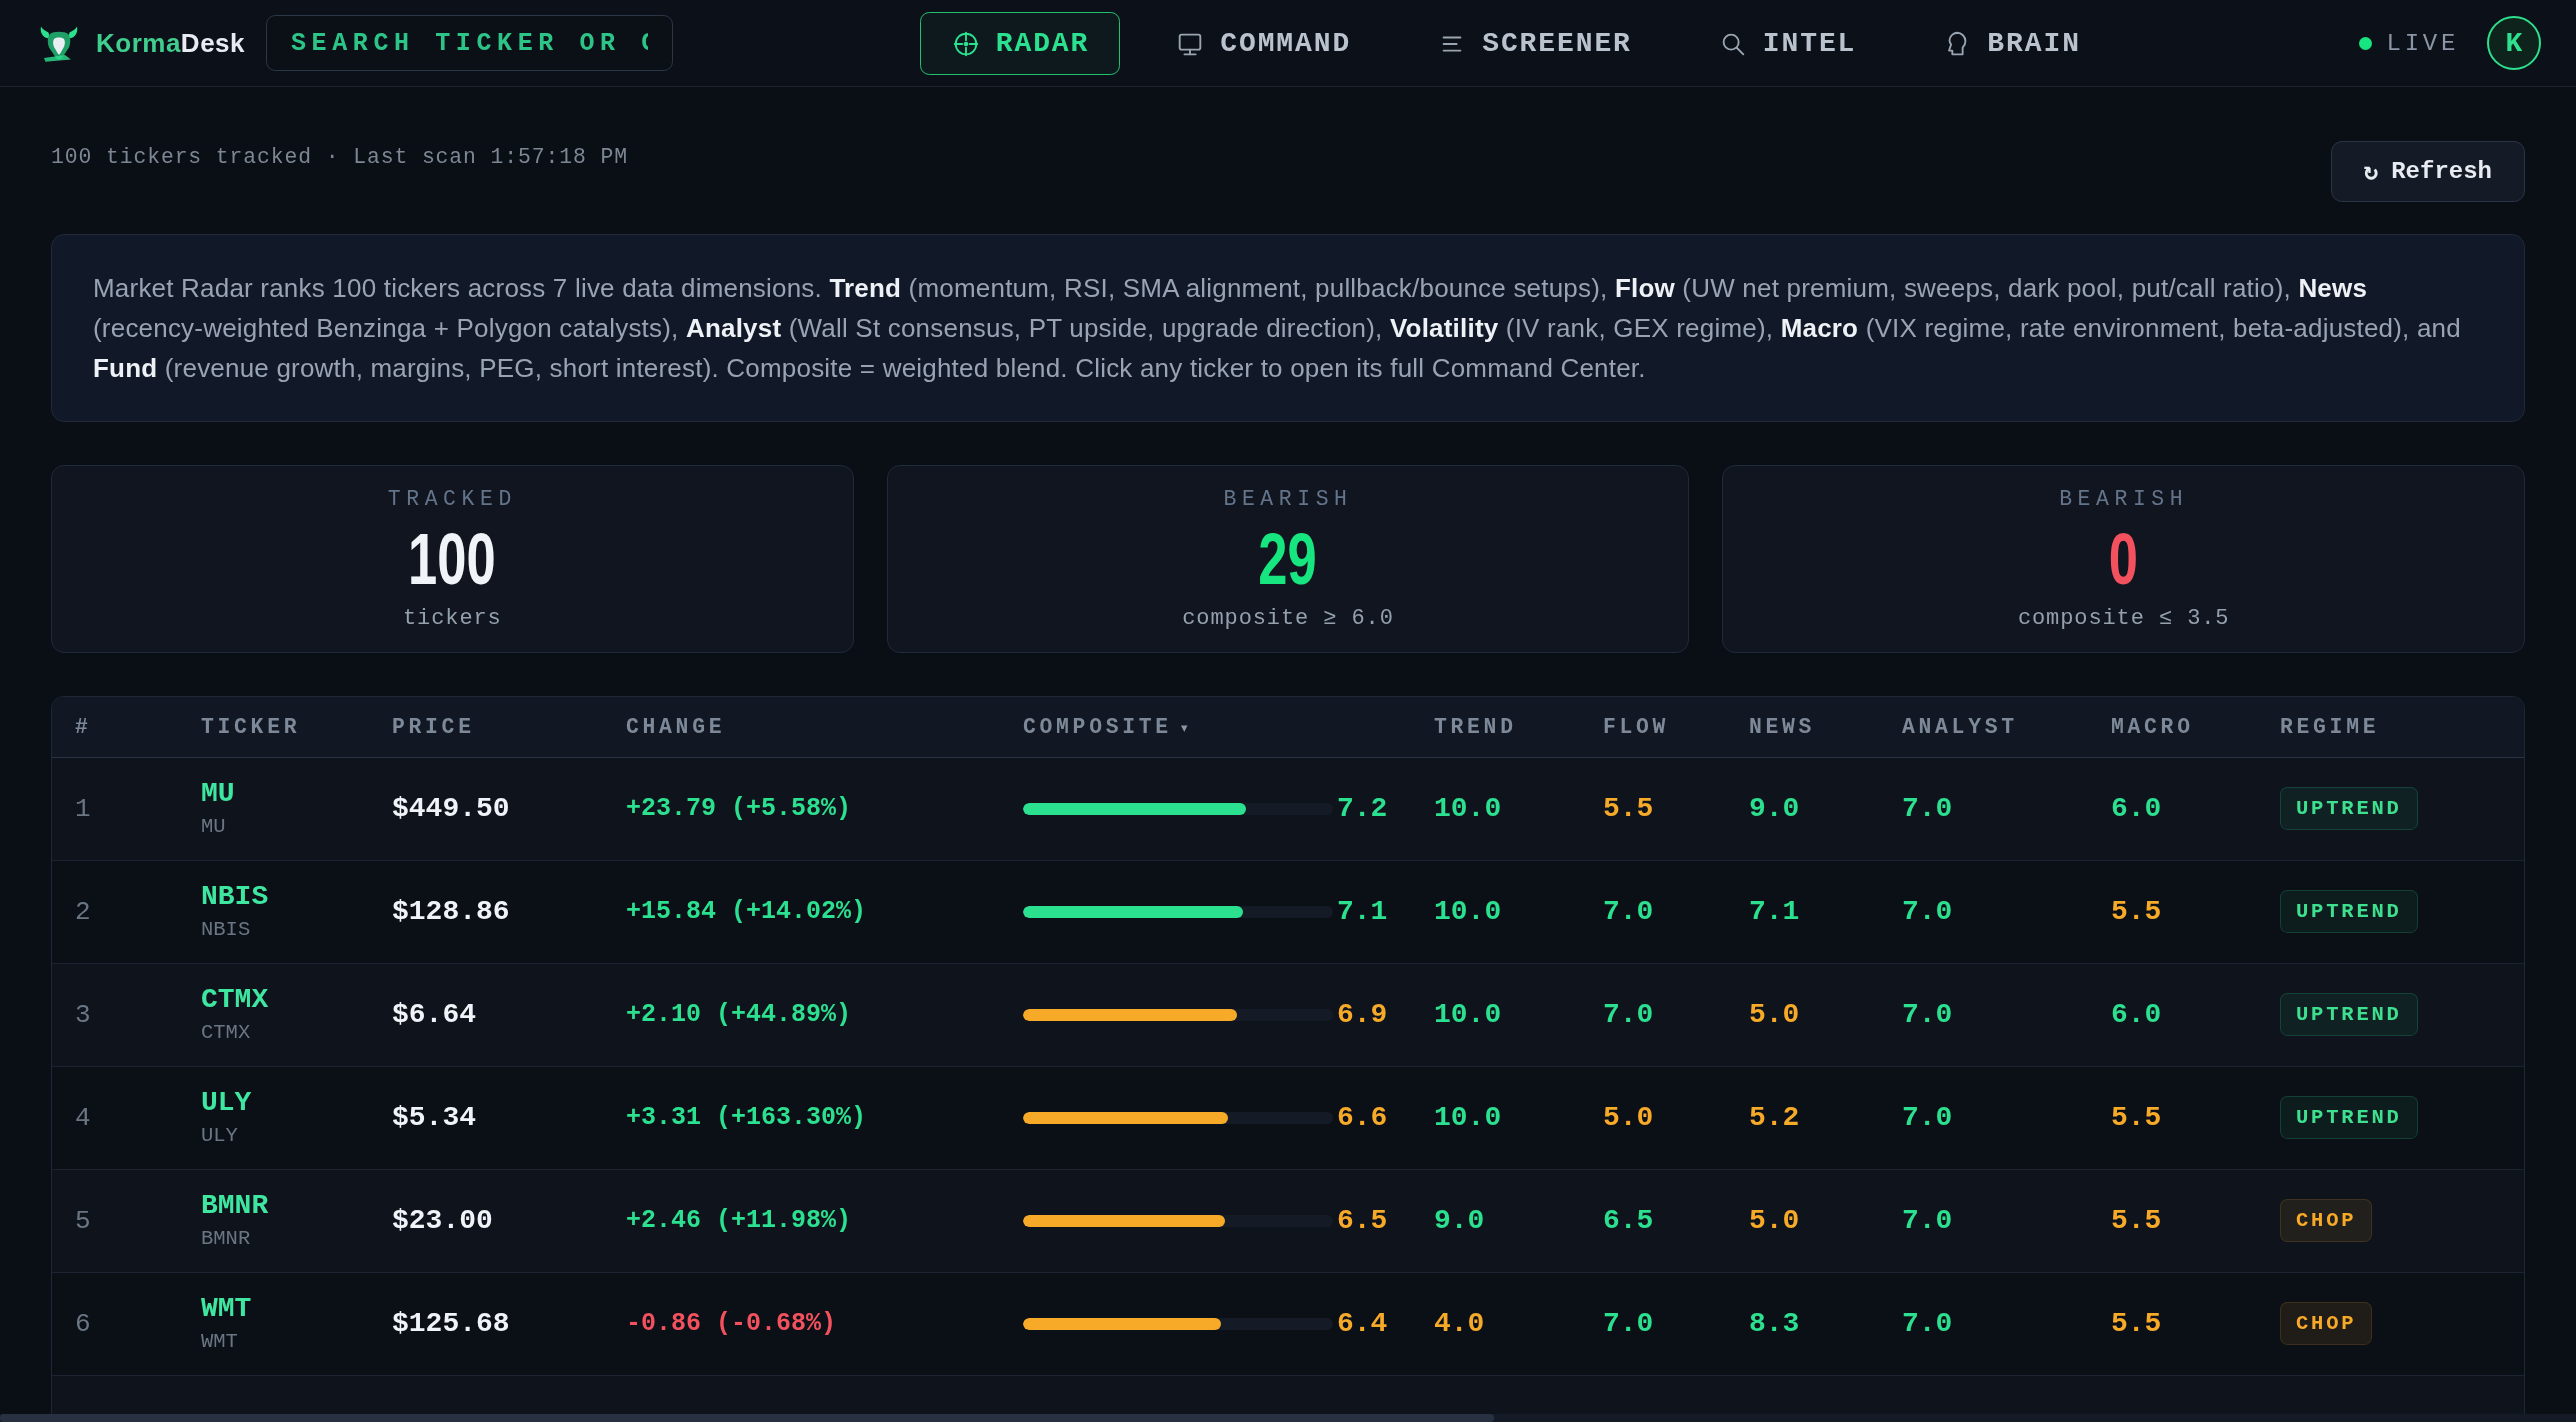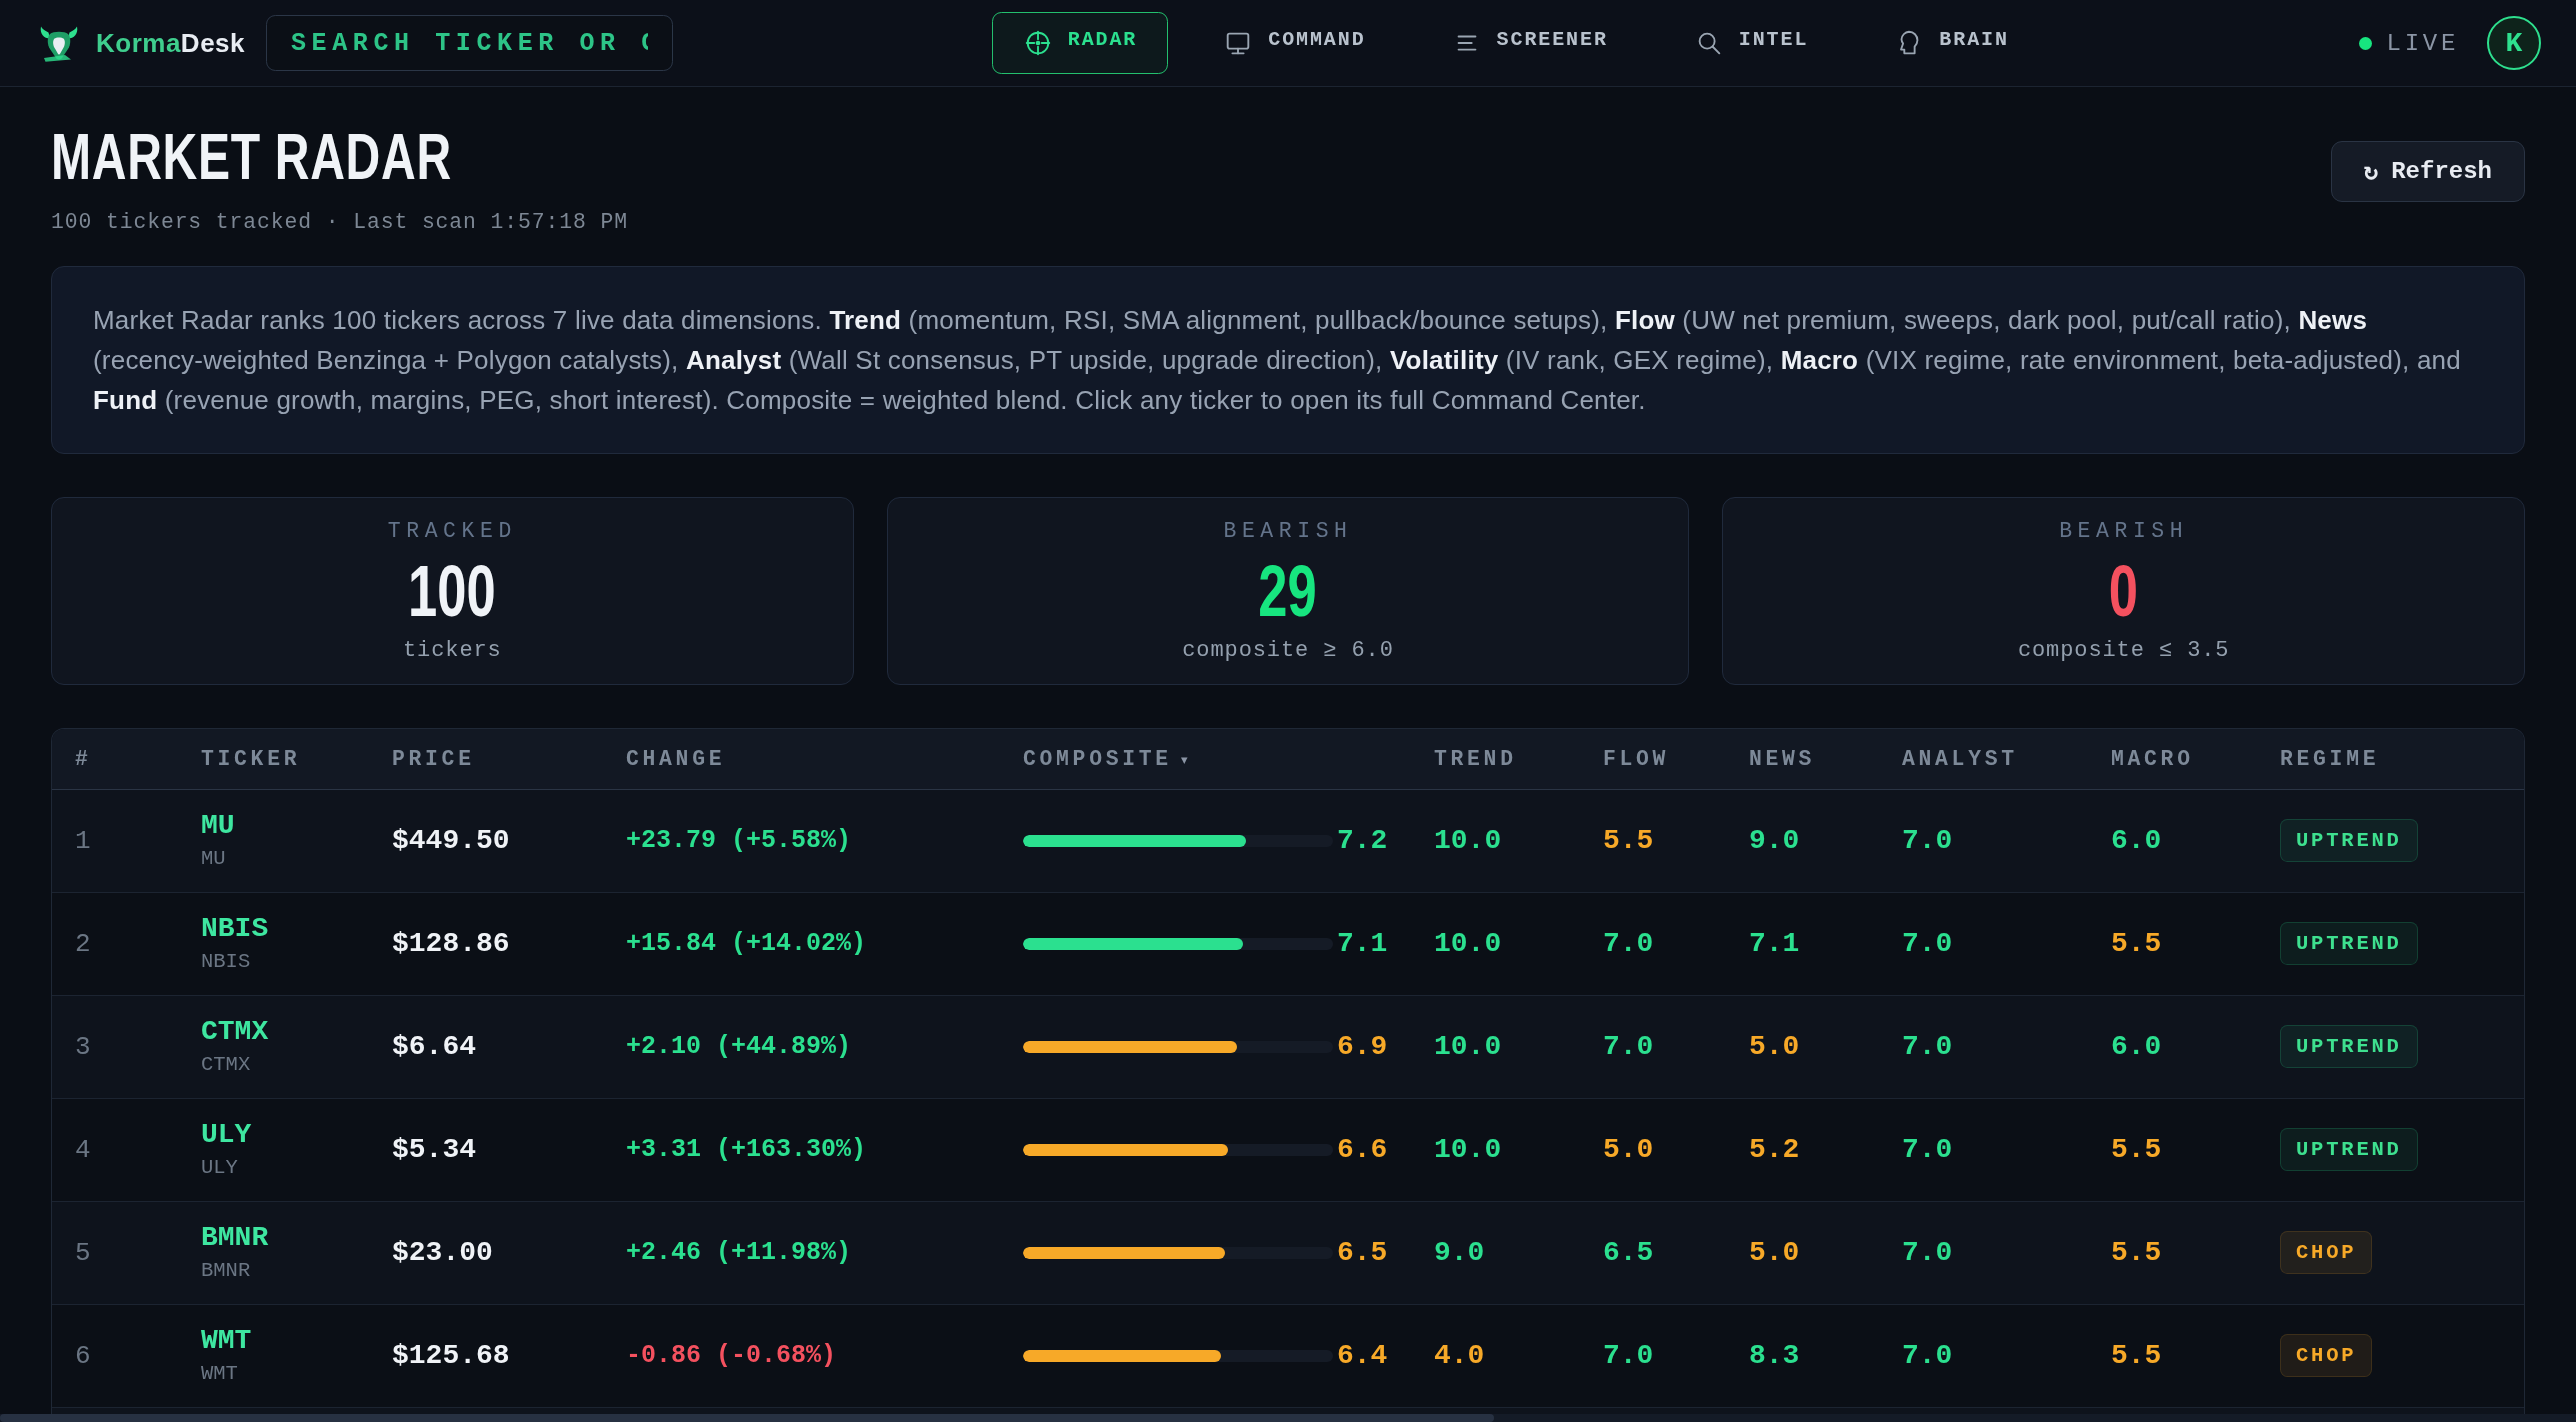--- a/index.html
+++ b/index.html
@@ -17,21 +17,21 @@
   
   .topnav{height:87px;background:var(--nav-bg);border-bottom:0.9px solid var(--border-soft);
     display:flex;align-items:center;padding:0 35px;gap:21px}
   .brand{display:flex;align-items:center;gap:13px;cursor:pointer}
   .brand-name{font-family:var(--sans);font-size:26px;font-weight:700;letter-spacing:0.5px}
   .brand-name .k{color:#3fce8e}.brand-name .d{color:#e8ecf2}
   .search{width:407px;height:56px;background:#0b0f16;border:1.9px solid #2b3647;border-radius:9.3px;
     padding:0 24px;font-family:var(--mono);font-size:25px;font-weight:700;letter-spacing:5.6px;color:#2fce8e;outline:none}
   .search::placeholder{color:#2fce8e;opacity:.95}
   .navcenter{display:flex;align-items:center;gap:24px;margin:0 auto}
-  .navitem{display:flex;align-items:flex-start;gap:15px;font-family:var(--mono);font-size:20px;font-weight:700;
+  .navitem{display:flex;align-items:flex-end;gap:15px;font-family:var(--mono);font-size:28px;font-weight:700;
     letter-spacing:1.9px;color:#b9c2cd;padding:15px 30px;border-radius:9.3px;border:1.9px solid transparent;cursor:pointer;white-space:nowrap}
   .navitem svg{width:30px;height:30px;stroke:#9aa5b2;fill:none;stroke-width:2}
   .navitem.active{color:var(--green);border-color:#23c06e;background:rgba(34,197,94,.05)}
   .navitem.active svg{stroke:var(--green)}
   .navright{display:flex;align-items:center;gap:28px}
   .live{display:flex;align-items:center;gap:15px;font-family:var(--mono);font-size:24px;letter-spacing:3.7px;color:#8b95a5}
   .live-dot{width:13px;height:13px;border-radius:50%;background:var(--green-bright)}
   .avatar{width:54px;height:54px;border-radius:50%;border:2.8px solid #2ee08e;background:#0e231b;
     display:flex;align-items:center;justify-content:center;font-family:var(--mono);font-weight:700;font-size:28px;color:#2ee08e;cursor:pointer}
 
@@ -148,21 +148,20 @@
       <span class="live-dot"></span>
       <span>LIVE</span>
     </div>
     <div class="avatar">K</div>
   </div>
 </header>
 
 <main>
   <div class="page-head">
     <div>
-      <h1 class="title"><span>MARKET RADAR</span></h1>
       <p class="subtitle">100 tickers tracked · Last scan 1:57:18 PM</p>
     </div>
     <button class="refresh-btn">
       <span>↻</span>
       <span>Refresh</span>
     </button>
   </div>
 
   <section class="info-box" id="infobox"><span>Market Radar ranks 100 tickers across 7 live data dimensions. </span><b>Trend</b><span> (momentum, RSI, SMA alignment, pullback/bounce setups), </span><b>Flow</b><span> (UW net premium, sweeps, dark pool, put/call ratio), </span><b>News</b><span> (recency-weighted Benzinga + Polygon catalysts), </span><b>Analyst</b><span> (Wall St consensus, PT upside, upgrade direction), </span><b>Volatility</b><span> (IV rank, GEX regime), </span><b>Macro</b><span> (VIX regime, rate environment, beta-adjusted), and </span><b>Fund</b><span> (revenue growth, margins, PEG, short interest). Composite = weighted blend. Click any ticker to open its full Command Center.</span></section>
 

